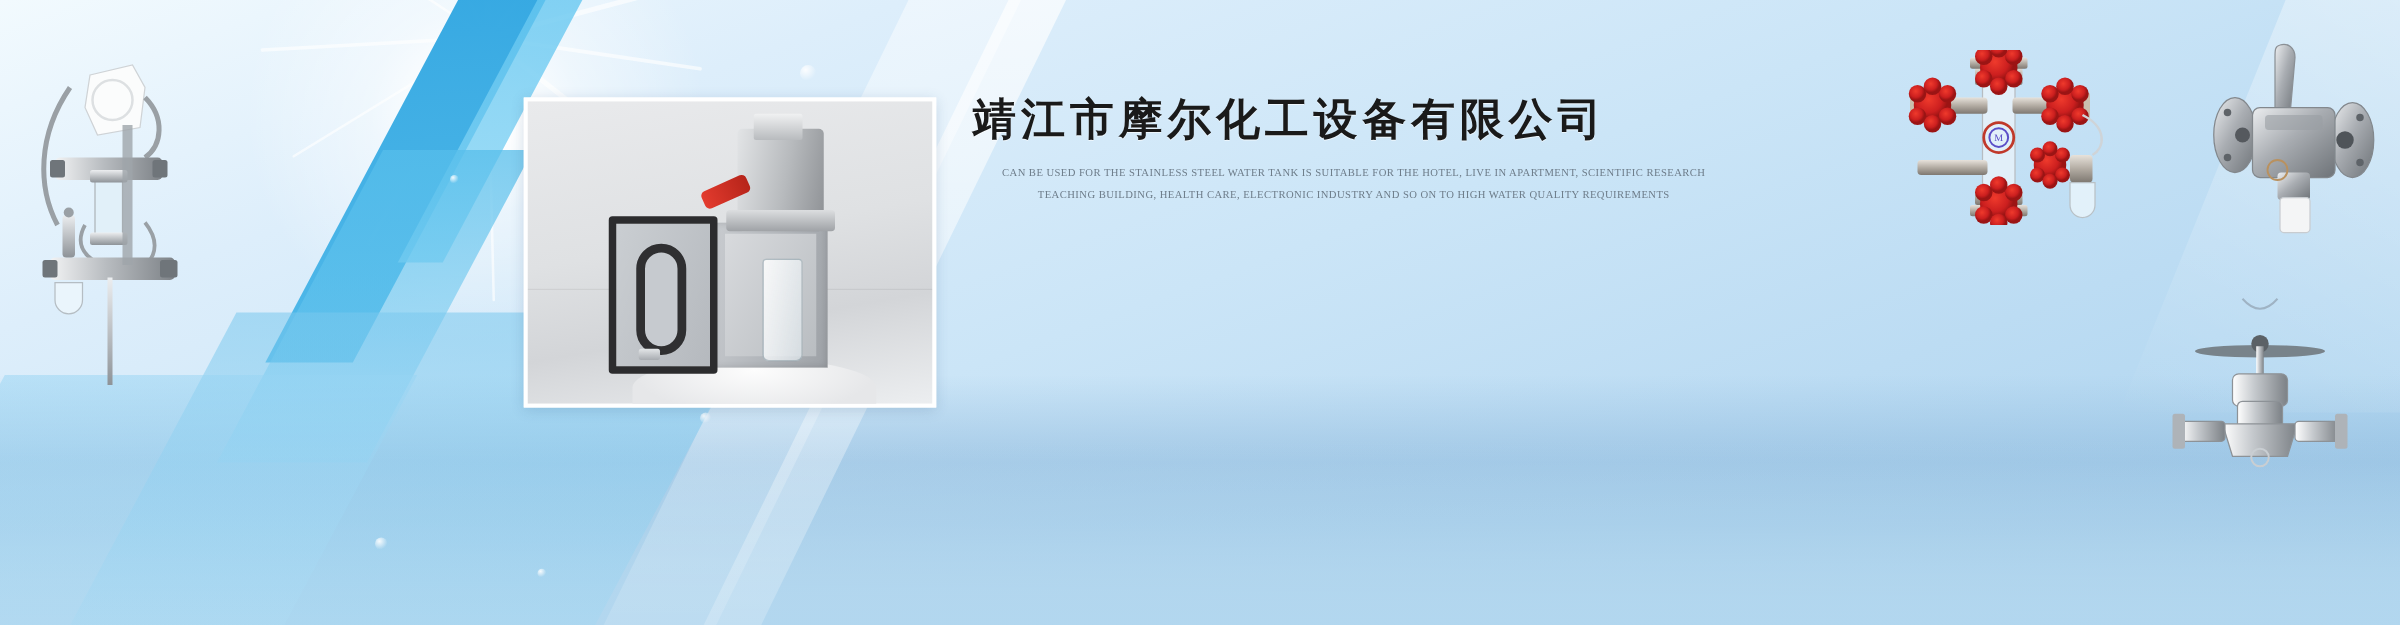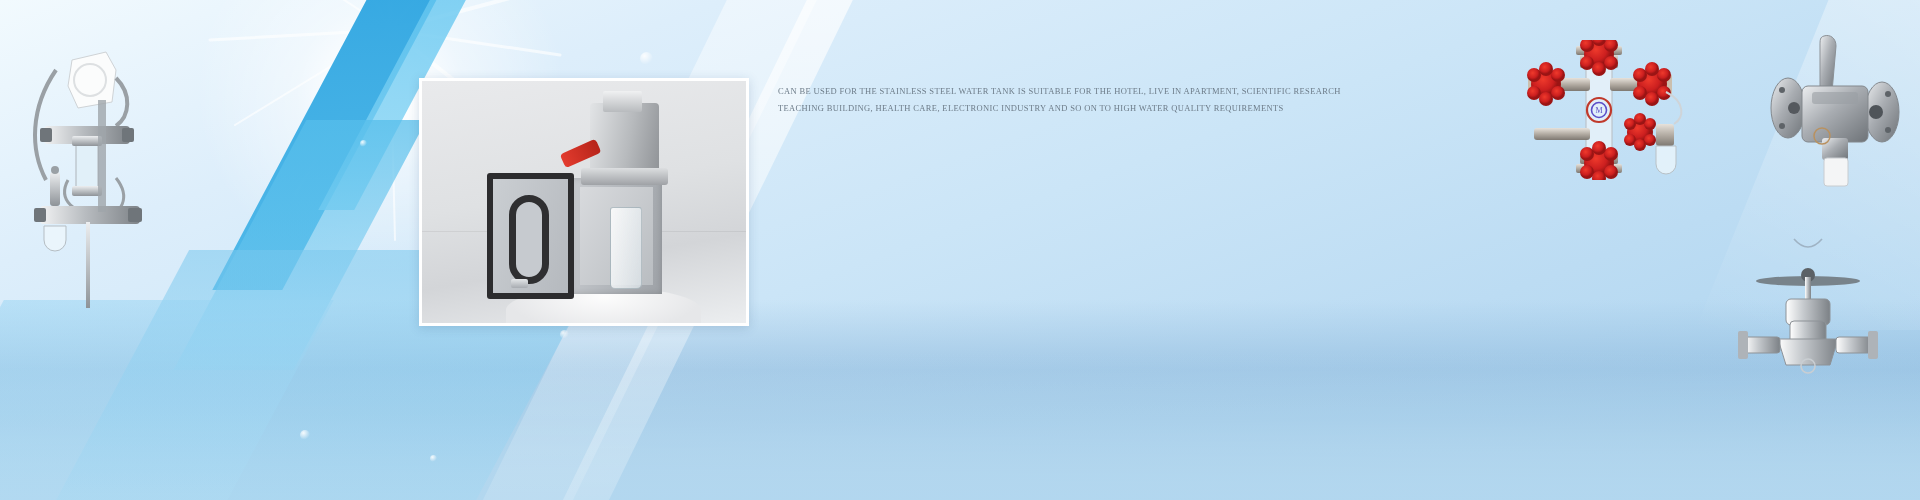--- a/index.html
+++ b/index.html
@@ -164,20 +164,21 @@
 
   .en-para{
     margin-top:11px;
     width:610px;
     font-family:"Liberation Serif","DejaVu Serif",serif;
     font-size:8.5px;
     line-height:1.95;
     letter-spacing:.35px;
     color:#6d7c89;
     text-transform:uppercase;
+    text-align:center;
   }
 
   
   .watermark{
     position:absolute; left:215px; bottom:18px;
     font-family:"Liberation Serif","DejaVu Serif",serif;
     font-weight:700; font-size:40px; letter-spacing:2px;
     color:rgba(255,255,255,.92);
     text-shadow:1px 1px 0 rgba(120,165,200,.55), -1px -1px 0 rgba(255,255,255,.6);
   }
@@ -431,20 +432,21 @@
 
     <rect x="24" y="112" width="36" height="16" rx="3" fill="url(#st5)" stroke="#8d9297"></rect>
     <rect x="116" y="112" width="36" height="16" rx="3" fill="url(#st5)" stroke="#8d9297"></rect>
     <rect x="18" y="106" width="10" height="28" rx="2" fill="#aeb3b8"></rect>
     <rect x="148" y="106" width="10" height="28" rx="2" fill="#aeb3b8"></rect>
 
     <circle cx="88" cy="141" r="7" fill="none" stroke="#c9ced2" stroke-width="1.6"></circle>
   </svg>
 
   <div class="copy">
+    <div class="company">靖江市摩尔化工设备有限公司</div>
 
 
 
 
     <div class="en-para">CAN BE USED FOR THE STAINLESS STEEL WATER TANK IS SUITABLE FOR THE HOTEL, LIVE IN APARTMENT, SCIENTIFIC RESEARCH TEACHING BUILDING, HEALTH CARE, ELECTRONIC INDUSTRY AND SO ON TO HIGH WATER QUALITY REQUIREMENTS</div>
   </div>
 
 
 </div>
 

